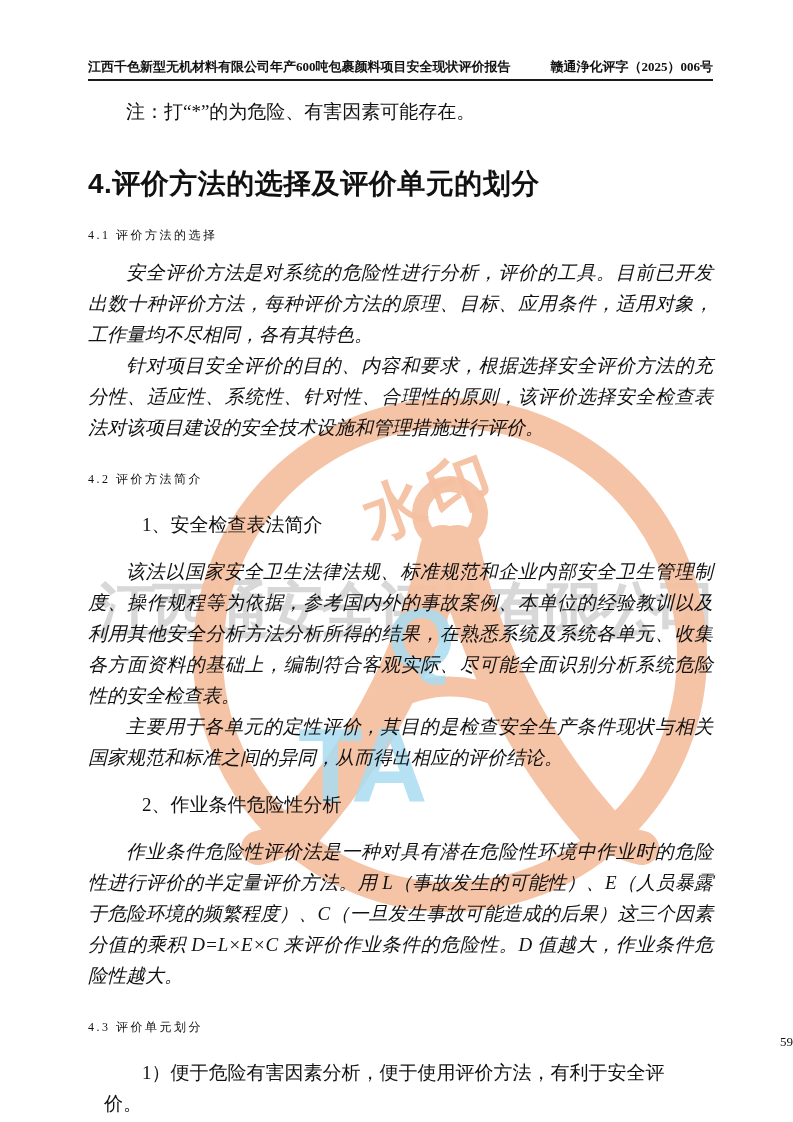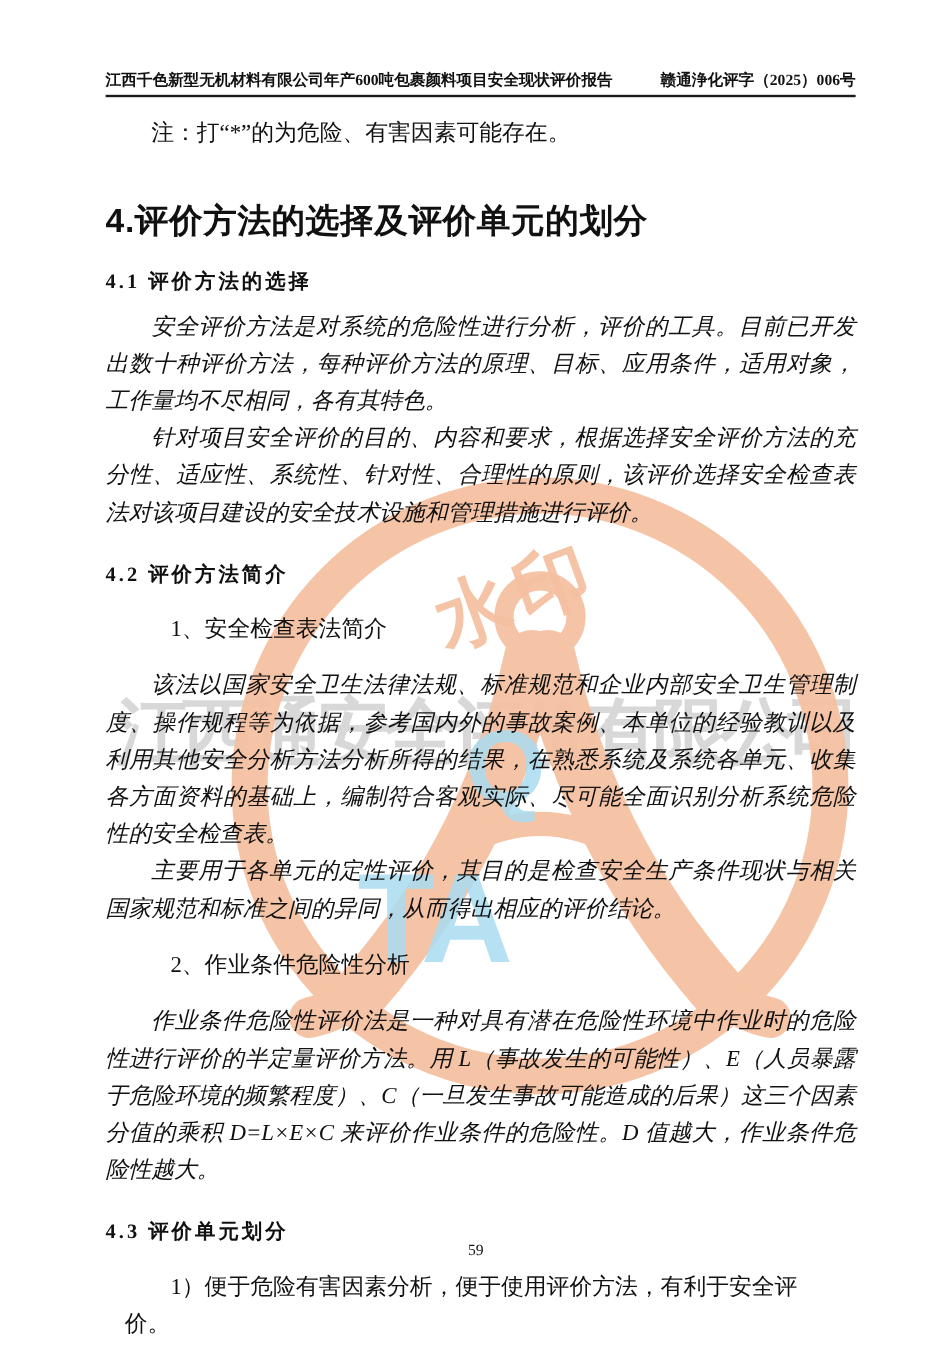--- a/index.html
+++ b/index.html
@@ -24,26 +24,26 @@
   }
   .doc-header .h-left{font-size:13px;font-weight:bold;letter-spacing:0;}
   .doc-header .h-right{font-size:13px;font-weight:bold;white-space:nowrap;margin-left:10px;}
   .body-text{font-size:19px;line-height:31px;}
   .note{margin-top:15px;text-indent:2em;}
   .h1{
     margin:42px 0 0 0;font-family:"Liberation Sans","DejaVu Sans",sans-serif;
     font-size:28px;font-weight:800;line-height:30px;letter-spacing:.5px;
   }
   .h2{
-    margin:22px 0 8px 0;font-size:17px;font-weight:bold;line-height:28px;letter-spacing:2.5px;
+    margin:22px 0 8px 0;font-size:12px;font-weight:normal;line-height:28px;letter-spacing:2.5px;
   }
   .p{margin:0;text-indent:2em;text-align:justify;font-style:italic;}
   .sub{margin:16px;text-indent:2em;}
   .page-num{
-    position:absolute;left:0;top:1034px;width:100%;text-align:center;
+    position:absolute;left:0;top:1034px;width:100%;text-align:right;
     font-size:13px;z-index:1;
   }
 </style>
 </head>
 <body>
 
 <div class="page">
 
   <svg class="wm-layer" width="793" height="1122" viewBox="0 0 793 1122">
     <text class="wm-gray" x="96" y="632" fill="#8a8a8a">江西通安全评价有限公司</text>

